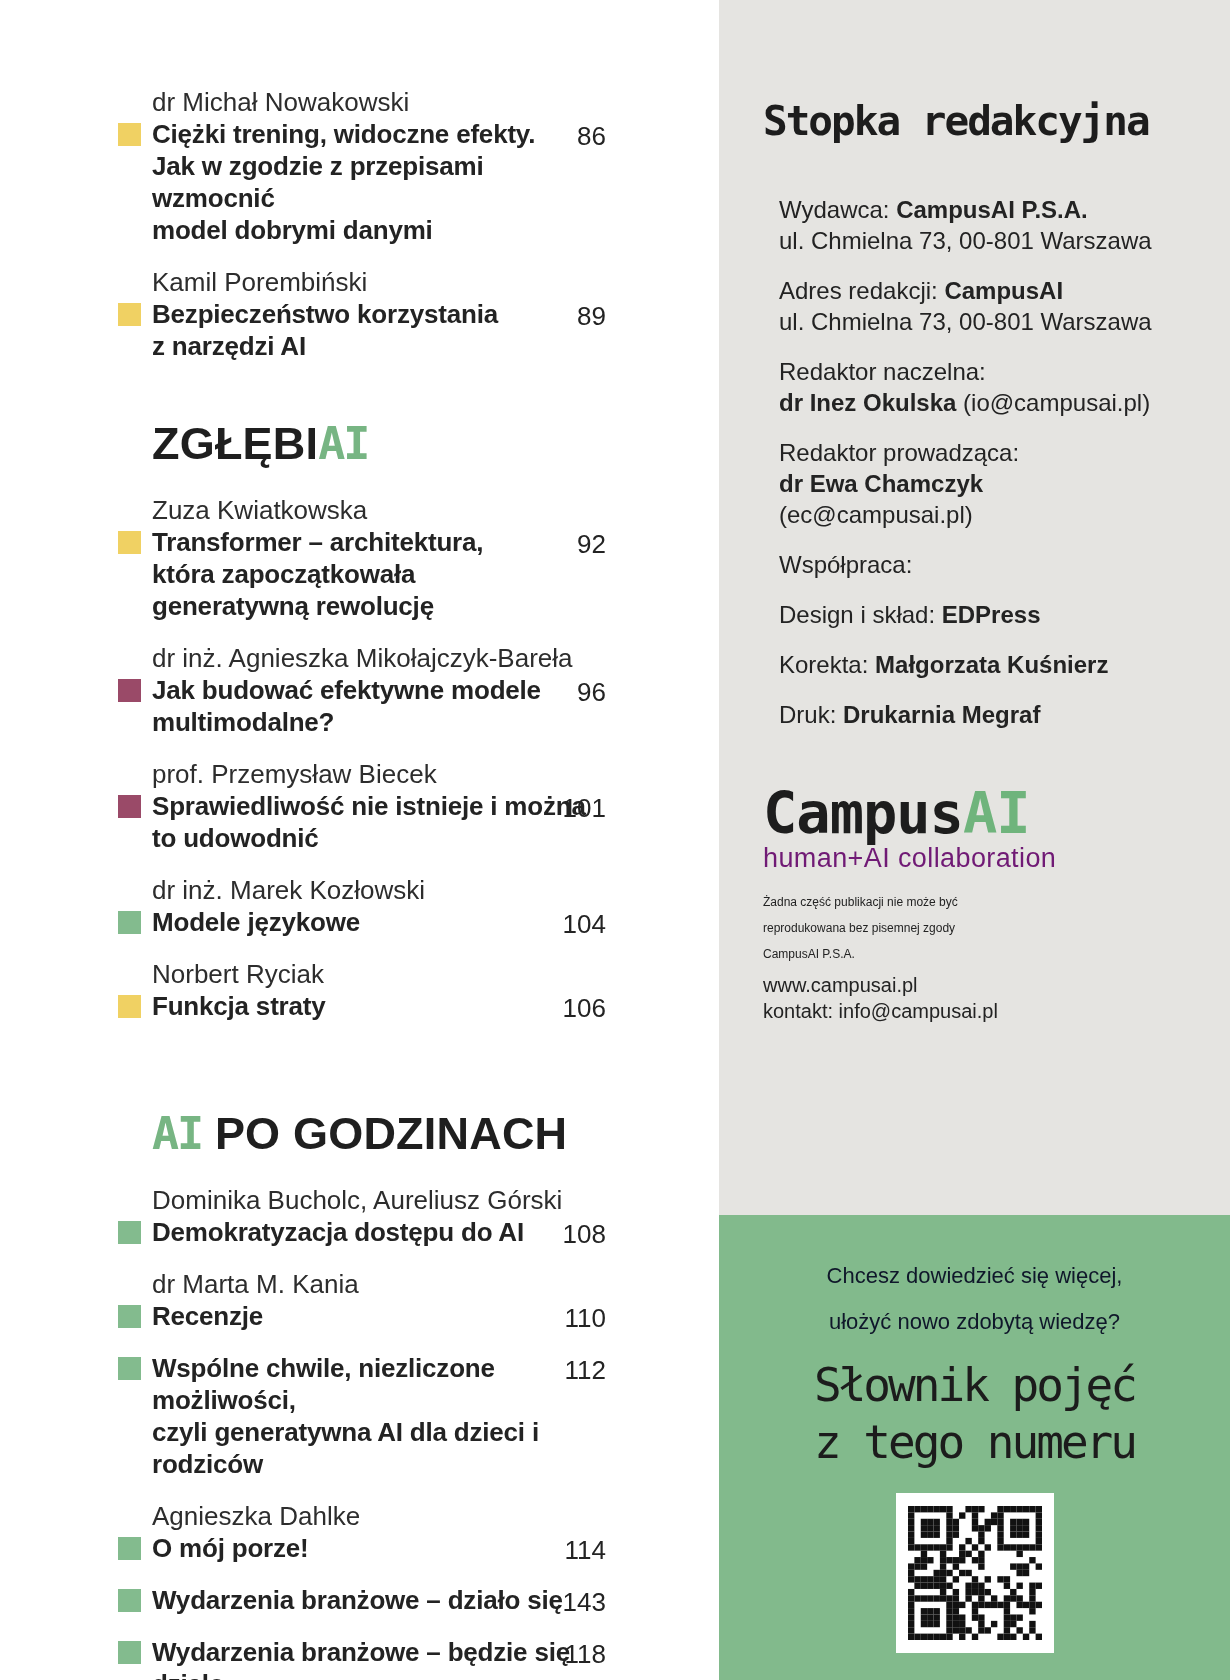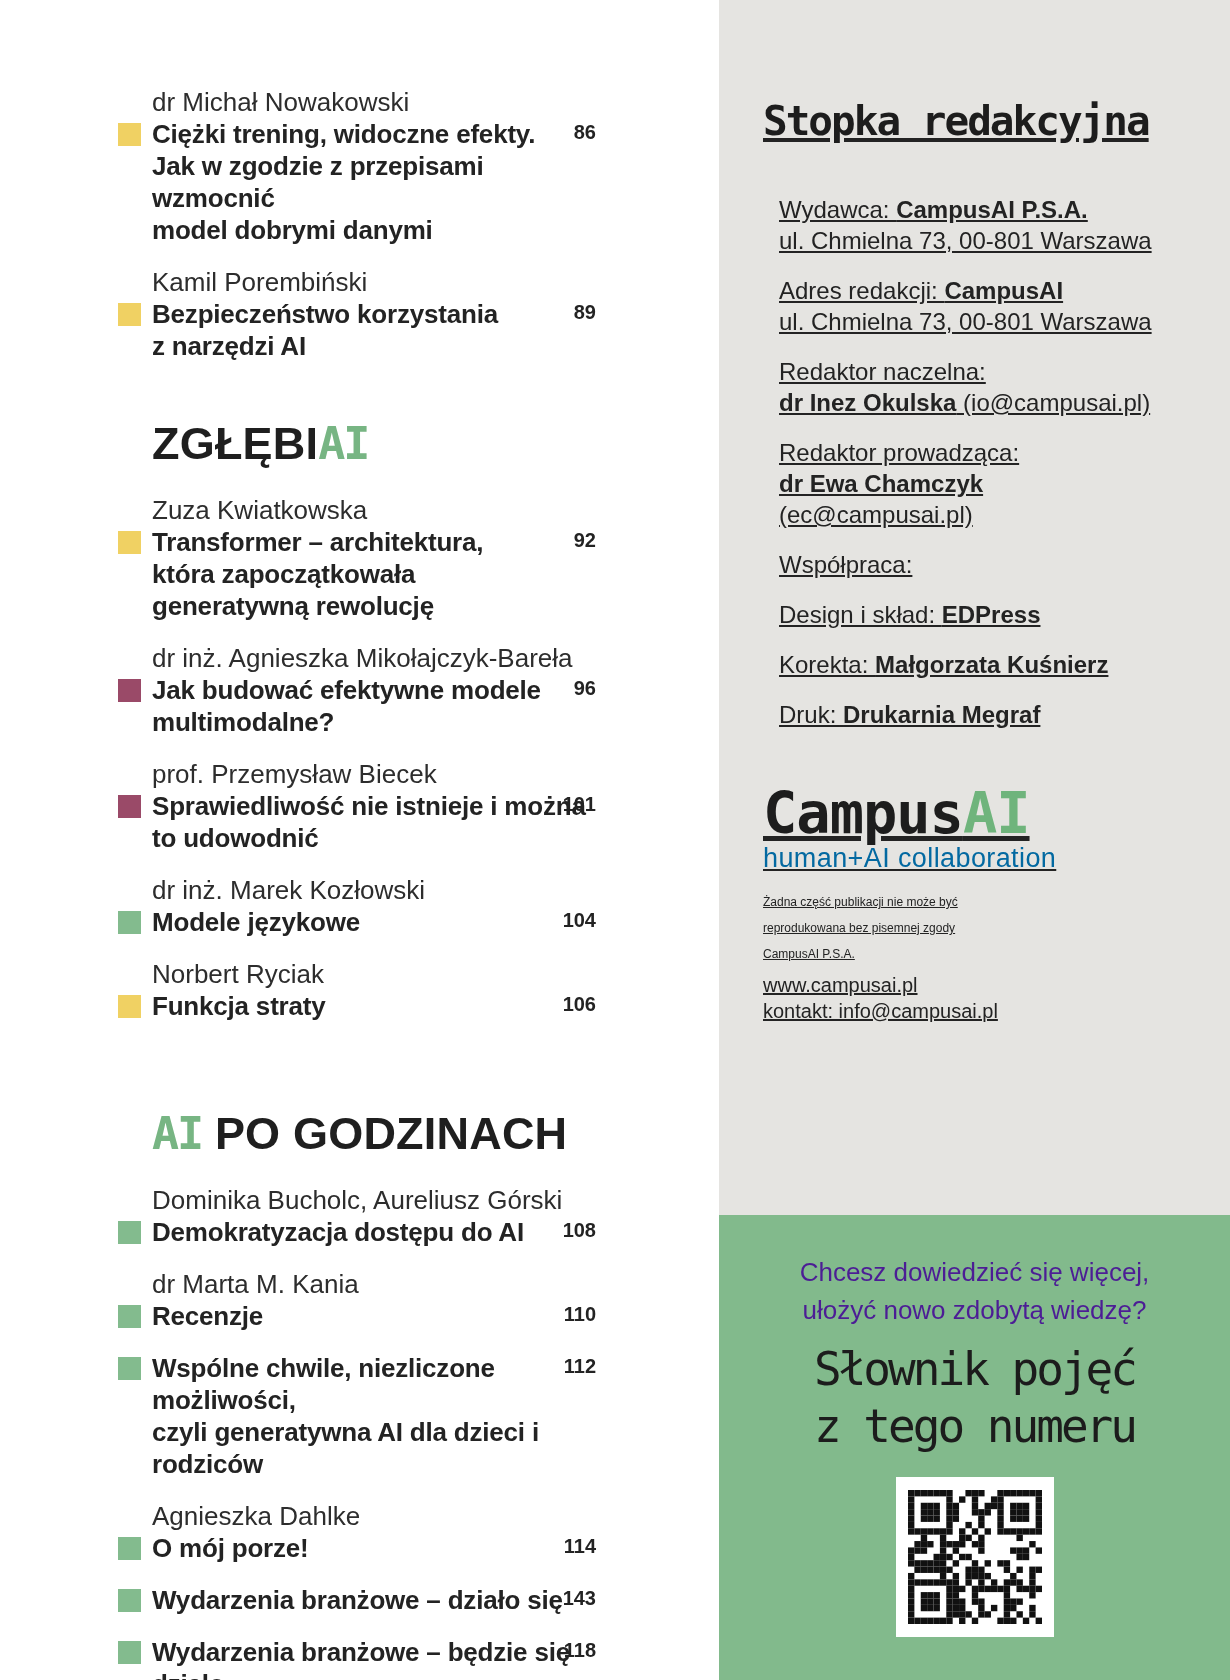--- a/index.html
+++ b/index.html
@@ -16,62 +16,62 @@
   .author { margin-left:34px; font-size:26px; line-height:32px; color:#2d2d2d; }
   .row { position:relative; padding-left:34px; }
   .bullet { position:absolute; left:0; top:5px; width:23px; height:23px; }
   .b-yellow { background:#f0d163; }
   .b-maroon { background:#9a4a68; }
   .b-green  { background:#83bb8e; }
   .title {
     margin:0; font-size:26px; line-height:32px; font-weight:bold;
     letter-spacing:-0.2px; white-space:pre-line; max-width:434px;
   }
-  .pagenum { position:absolute; right:16px; top:3px; font-size:20px; font-weight:700; }
+  .pagenum { position:absolute; right:6px; top:3px; font-size:26px; font-weight:400; }
 
   .section-header {
     margin:58px 0 26px 34px; font-size:45px; line-height:48px;
     font-weight:800; letter-spacing:0.2px; color:#1f1f1f;
   }
   .section-header.second { margin-top:88px; }
   .accent-mono {
     font-family:"DejaVu Sans Mono", monospace; font-weight:bold;
     color:#77b583; letter-spacing:-2px;
   }
 
   
   .colophon {
     position:absolute; left:719px; top:0; width:511px; height:1215px;
-    background:#e5e4e1; box-sizing:border-box; padding:98px 36px 0 44px;text-decoration:underline;
+    background:#e5e4e1; box-sizing:border-box; padding:98px 36px 0 44px;
   }
   .colophon-title {
     margin:0 0 50px; font-family:"DejaVu Sans Mono", monospace;
     font-weight:bold; font-size:41px; line-height:46px; letter-spacing:-2px;
     color:#1d1d1d;
   }
   .cp { font-size:24px; line-height:31px; margin:0 16px 19px; }
   .cp b { font-weight:bold; }
   .collab .names div { line-height:29px; font-weight:bold; }
   .logo { margin-top:55px; line-height:1; }
   .logo-text {
     font-family:"DejaVu Sans Mono", monospace; font-weight:bold;
     font-size:57px; letter-spacing:-1px; color:#1d1d1d;
   }
   .logo-accent { color:#6fb47c; }
-  .tagline { font-size:27px; letter-spacing:0.4px; color:#0369a1; margin-top:3px; }
+  .tagline { font-size:27px; letter-spacing:0.4px; color:#701a75; margin-top:3px; }
   .legal { font-size:12px; line-height:26px; margin-top:17px; white-space:pre-line; }
   .weblines { font-size:20px; line-height:26px; margin-top:5px; }
 
   
   .promo {
     position:absolute; left:719px; top:1215px; width:511px; height:465px;
     background:#82ba8c; box-sizing:border-box; padding-top:38px; text-align:center;
   }
   .promo-q {
-    margin:0 0 12px; font-size:26px; line-height:38px; color:#4c1d95;
+    margin:0 0 12px; font-size:22px; line-height:46px; color:#0f172a;
     white-space:pre-line;
   }
   .promo-title {
     margin:0 0 22px; font-family:"DejaVu Sans Mono", monospace; font-weight:normal;
     font-size:46px; line-height:57px; letter-spacing:-3px; color:#1c1c1c;
     white-space:pre-line;
   }
   .qr-box {
     width:158px; height:160px; background:#ffffff; margin:0 auto;
     display:flex; align-items:center; justify-content:center;

